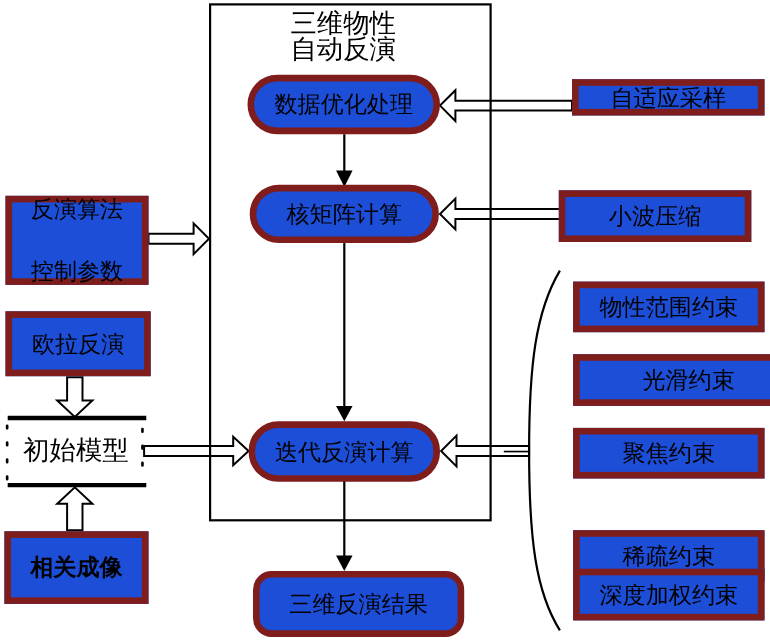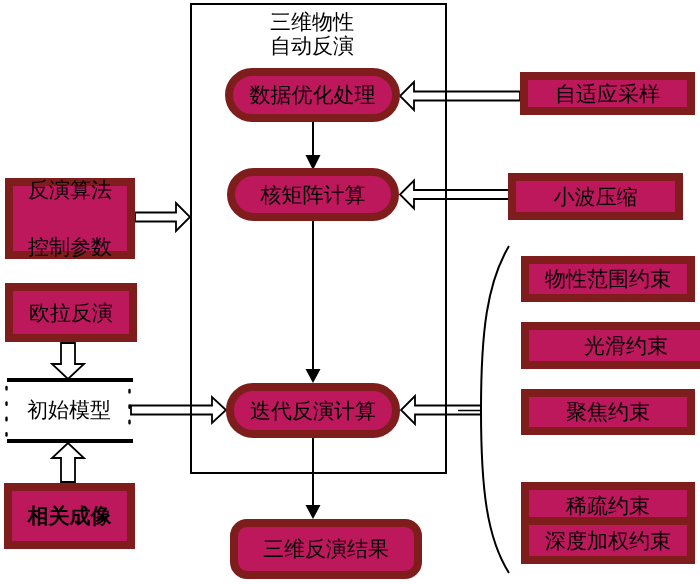--- a/index.html
+++ b/index.html
@@ -3,31 +3,31 @@
 <meta charset="utf-8">
 <style>
   html,body{margin:0;padding:0;background:#fff;}
   #canvas{
     position:relative;width:700px;height:584px;background:#ffffff;
     font-family:"Liberation Serif","DejaVu Serif",serif;color:#000;overflow:hidden;
   }
   #connectors{position:absolute;left:0;top:0;width:700px;height:584px;}
   .box{
     position:absolute;display:flex;align-items:center;justify-content:center;
-    border:8px solid #7f1d1d;background:#be185d;box-sizing:border-box;
+    border:6px solid #7f1d1d;background:#1d4ed8;box-sizing:border-box;
     font-size:21px;line-height:24px;text-align:center;white-space:nowrap;
   }
   .stadium{border-radius:27px;}
   .rounded{border-radius:17px;}
   .frame{
     position:absolute;border:2px solid #000;background:transparent;box-sizing:border-box;
   }
   .plain-label{
     position:absolute;display:flex;align-items:center;justify-content:center;
-    font-size:21px;line-height:24px;text-align:center;white-space:nowrap;
+    font-size:24px;line-height:24px;text-align:center;white-space:nowrap;
   }
   .two-line{flex-direction:column;}
 </style>
 </head>
 <body>
 
 <div id="canvas">
 
   <svg id="connectors" viewBox="0 0 700 584" xmlns="http://www.w3.org/2000/svg">
 
@@ -86,21 +86,21 @@
     <div>控制参数</div>
   </div>
   <div class="box" style="left:5px;top:283px;width:132px;height:59px;">
     <span>欧拉反演</span>
   </div>
   <div class="plain-label" style="left:14px;top:397px;width:110px;height:26px;">初始模型</div>
   <div class="box" style="left:4px;top:483px;width:131px;height:66px;font-weight:bold;">
     <span>相关成像</span>
   </div>
 
-  <div class="box" style="left:520px;top:72px;width:175px;height:43px;">
+  <div class="box" style="left:520px;top:72px;width:175px;height:33px;">
     <span>自适应采样</span>
   </div>
   <div class="box" style="left:508px;top:173px;width:175px;height:47px;text-align:right;">
     <span>小波压缩</span>
   </div>
 
   <div class="box" style="left:521px;top:256px;width:174px;height:46px;">
     <span>物性范围约束</span>
   </div>
   <div class="box" style="left:521px;top:322px;width:210px;height:47px;">

